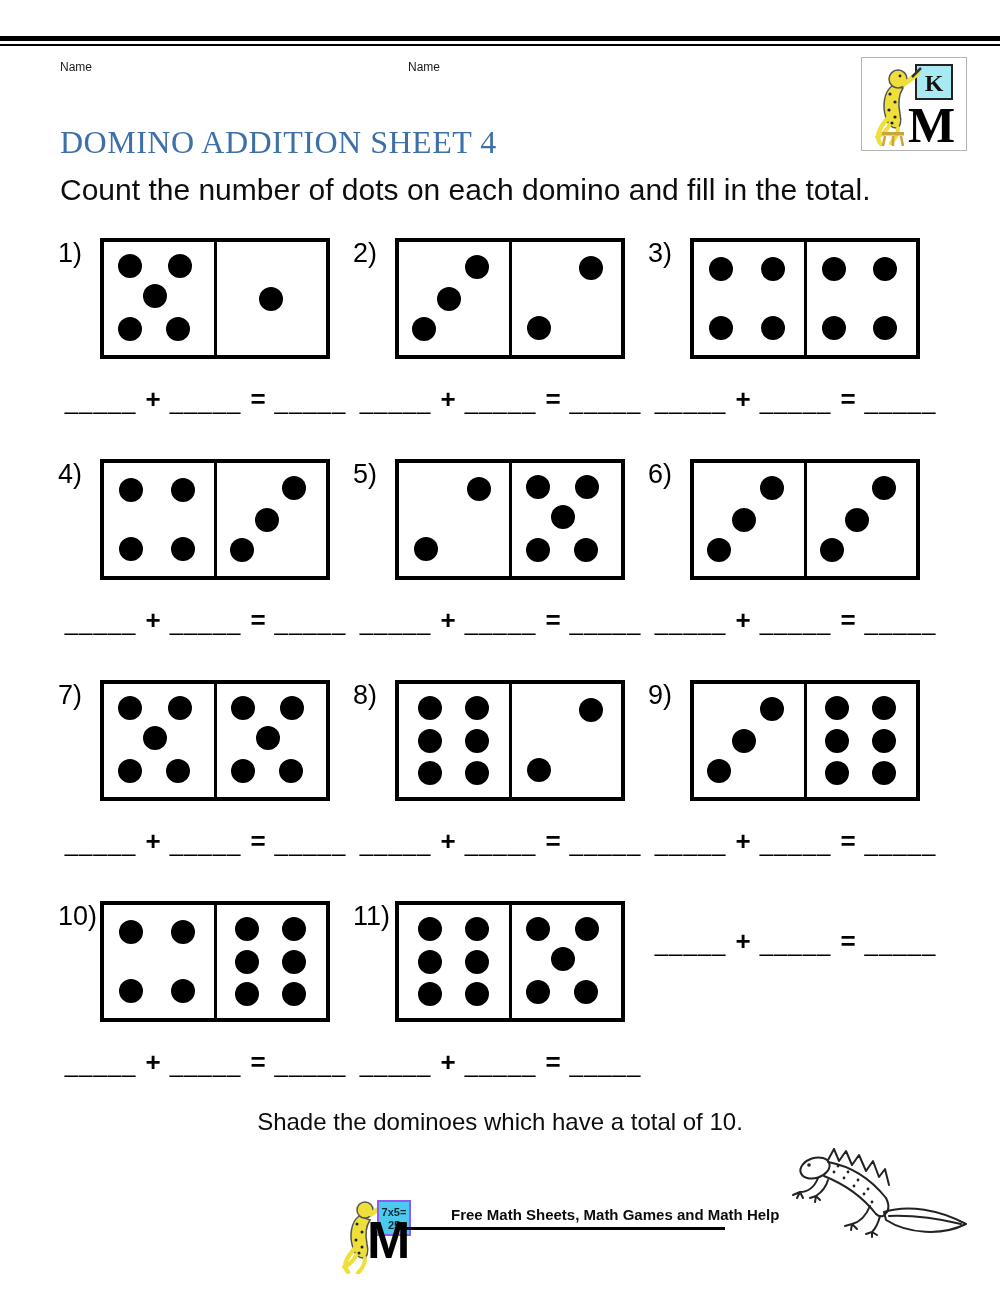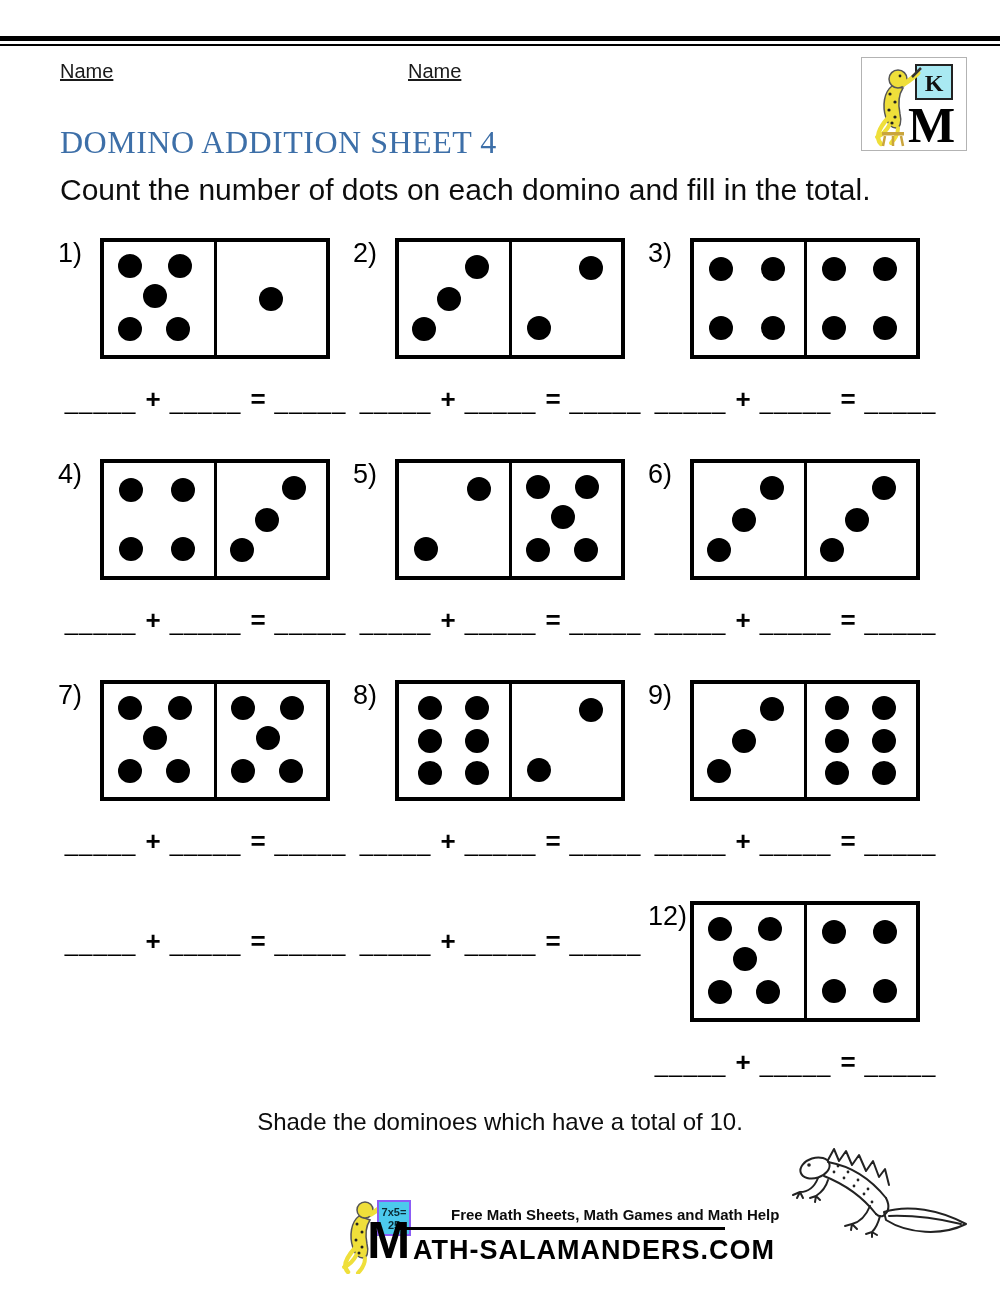--- a/index.html
+++ b/index.html
@@ -3,21 +3,21 @@
 <meta charset="utf-8">
 <style>
   html,body{margin:0;padding:0;}
   body{
     width:1000px;height:1294px;position:relative;background:#ffffff;
     font-family:"Liberation Sans",sans-serif;color:#111;overflow:hidden;
   }
   .rule{position:absolute;left:0;width:1000px;background:#000;}
   .rule-thick{top:36px;height:5px;}
   .rule-thin{top:44px;height:2px;}
-  .hdr-label{position:absolute;top:60px;font-size:20px;color:#1a1a1a;text-decoration:underline;}
+  .hdr-label{position:absolute;top:60px;font-size:12px;color:#1a1a1a;}
   .name-label{left:60px;}
   .date-label{left:408px;}
   .badge{position:absolute;left:861px;top:57px;width:104px;height:92px;border:1px solid #b3b3b3;background:#fff;}
   .page-title{
     position:absolute;left:60px;top:124px;font-family:"Liberation Serif",serif;
     font-size:32px;letter-spacing:0.5px;color:#3d6fa8;white-space:nowrap;
   }
   .page-subtitle{position:absolute;left:60px;top:173px;font-size:30px;color:#0d0d0d;white-space:nowrap;}
   .problems{
     position:absolute;left:58px;top:238px;
@@ -309,56 +309,77 @@
       </div>
       <div class="equation">
         <span class="blank">_____</span>
         <span class="op">+</span>
         <span class="blank">_____</span>
         <span class="op">=</span>
         <span class="blank">_____</span>
       </div>
     </div>
     <div class="problem">
-      <div class="equation">
-        <span class="blank">_____</span>
-        <span class="op">+</span>
-        <span class="blank">_____</span>
-        <span class="op">=</span>
-        <span class="blank">_____</span>
-      </div>
-    </div>
-    <div class="problem">
-      <div class="equation">
-        <span class="blank">_____</span>
-        <span class="op">+</span>
-        <span class="blank">_____</span>
-        <span class="op">=</span>
-        <span class="blank">_____</span>
-      </div>
-    </div>
-    <div class="problem">
-      <div class="prow">
-        <div class="pnum">12)</div>
-        <div class="domino">
-          <div class="half left">
+      <div class="prow">
+        <div class="pnum">10)</div>
+        <div class="domino">
+          <div class="half left">
+            <span class="pip" style="left: 25%; top: 24%;"></span>
+            <span class="pip" style="left: 72%; top: 24%;"></span>
+            <span class="pip" style="left: 25%; top: 76%;"></span>
+            <span class="pip" style="left: 72%; top: 76%;"></span>
+          </div>
+          <div class="half right">
+            <span class="pip" style="left: 28%; top: 21%;"></span>
+            <span class="pip" style="left: 71%; top: 21%;"></span>
+            <span class="pip" style="left: 28%; top: 50%;"></span>
+            <span class="pip" style="left: 71%; top: 50%;"></span>
+            <span class="pip" style="left: 28%; top: 79%;"></span>
+            <span class="pip" style="left: 71%; top: 79%;"></span>
+          </div>
+        </div>
+      </div>
+      <div class="equation">
+        <span class="blank">_____</span>
+        <span class="op">+</span>
+        <span class="blank">_____</span>
+        <span class="op">=</span>
+        <span class="blank">_____</span>
+      </div>
+    </div>
+    <div class="problem">
+      <div class="prow">
+        <div class="pnum">11)</div>
+        <div class="domino">
+          <div class="half left">
+            <span class="pip" style="left: 28%; top: 21%;"></span>
+            <span class="pip" style="left: 71%; top: 21%;"></span>
+            <span class="pip" style="left: 28%; top: 50%;"></span>
+            <span class="pip" style="left: 71%; top: 50%;"></span>
+            <span class="pip" style="left: 28%; top: 79%;"></span>
+            <span class="pip" style="left: 71%; top: 79%;"></span>
+          </div>
+          <div class="half right">
             <span class="pip" style="left: 24%; top: 21%;"></span>
             <span class="pip" style="left: 69%; top: 21%;"></span>
             <span class="pip" style="left: 47%; top: 48%;"></span>
             <span class="pip" style="left: 24%; top: 77%;"></span>
             <span class="pip" style="left: 68%; top: 77%;"></span>
           </div>
-          <div class="half right">
-            <span class="pip" style="left: 25%; top: 24%;"></span>
-            <span class="pip" style="left: 72%; top: 24%;"></span>
-            <span class="pip" style="left: 25%; top: 76%;"></span>
-            <span class="pip" style="left: 72%; top: 76%;"></span>
-          </div>
-        </div>
-      </div>
+        </div>
+      </div>
+      <div class="equation">
+        <span class="blank">_____</span>
+        <span class="op">+</span>
+        <span class="blank">_____</span>
+        <span class="op">=</span>
+        <span class="blank">_____</span>
+      </div>
+    </div>
+    <div class="problem">
       <div class="equation">
         <span class="blank">_____</span>
         <span class="op">+</span>
         <span class="blank">_____</span>
         <span class="op">=</span>
         <span class="blank">_____</span>
       </div>
     </div>
   </div>
 
@@ -380,21 +401,20 @@
         <circle cx="26" cy="55" r="1.5"></circle>
     </g>
   </svg>
   <div class="fboard">
     <div>7x5=</div>
     <div>25</div>
   </div>
   <div class="ftagline">Free Math Sheets, Math Games and Math Help</div>
   <div class="frule"></div>
   <div class="fm">M</div>
-  <div class="fsite">ATH-SALAMANDERS.COM</div>
 </div>
 
 <div class="newt">
   <svg width="195" height="112" viewBox="0 0 195 112">
     <ellipse class="ln" cx="27" cy="42" rx="15" ry="10" transform="rotate(-18 27 42)"></ellipse>
     <circle cx="21" cy="39" r="1.8" fill="#222"></circle>
     <path class="ln" d="M40 36 C62 40 82 52 98 72"></path>
     <path class="ln" d="M36 50 C56 58 74 70 88 88"></path>
     <path class="ln" d="M98 72 C102 80 101 86 95 90 C92 91 90 90 88 88"></path>
     <path class="ln" d="M96 86 C120 78 152 84 178 98 C154 110 120 108 98 94 Z"></path>

